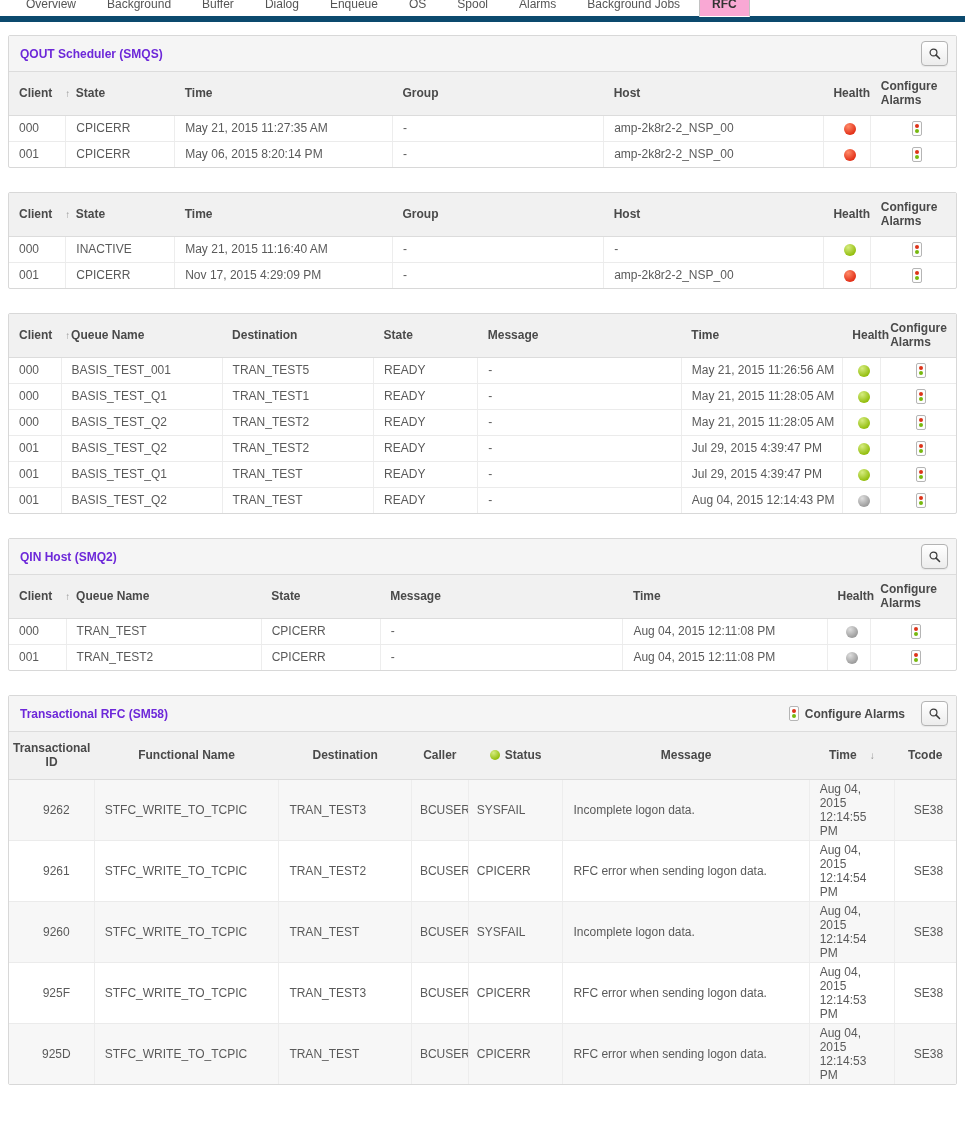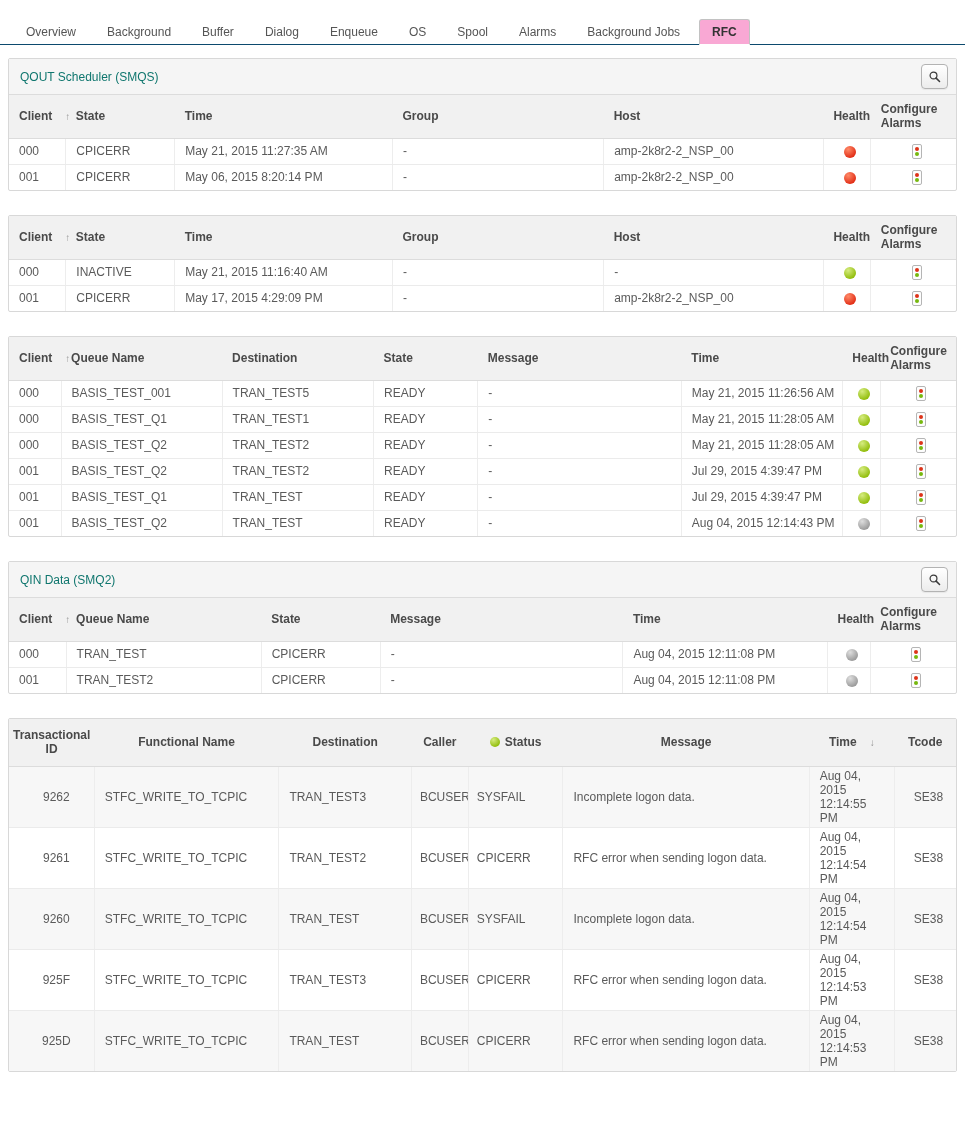--- a/index.html
+++ b/index.html
@@ -1,26 +1,26 @@
 <!DOCTYPE html>
 <html><head>
 <meta charset="utf-8">
 <style>
   *{box-sizing:border-box;margin:0;padding:0}
   html,body{background:#fff}
   body{width:965px;height:1144px;overflow:hidden;font-family:"Liberation Sans",sans-serif;font-size:12px;color:#5a5a5a}
   
-  .tabbar{display:flex;align-items:flex-end;gap:7px;padding:2px 0 0 14px;border-bottom:1px solid #0c4a6e;height:45px}
+  .tabbar{display:flex;align-items:flex-end;gap:7px;padding:2px 0 0 14px;border-bottom:6px solid #0c4a6e;height:22px}
   .tab{padding:5px 12px 5px;color:#555;cursor:pointer;white-space:nowrap}
   .tab.active{background:#f9a8d4;border:1px solid #c2c2c2;border-bottom:1px solid #fff;margin-bottom:-1px;border-radius:3px 3px 0 0;font-weight:bold;color:#333}
   
   .content{padding:13px 8px 0}
   .panel{border:1px solid #d8d8d8;border-radius:2px;margin-bottom:24px;background:#fff}
   .panel-head{display:flex;align-items:center;height:36px;background:#f5f5f5;border-bottom:1px solid #dcdcdc;padding:0 5px 0 11px}
-  .panel-title{font-weight:normal;color:#0f766e}
+  .panel-title{font-weight:bold;color:#6d28d9}
   .head-right{margin-left:auto;display:flex;align-items:center;gap:16px}
   .cfg-action{display:inline-flex;align-items:center;gap:6px;font-weight:bold;color:#4a4a4a;cursor:pointer}
   .search-btn{width:27px;height:25px;border:1px solid #b3b3b3;border-radius:4px;background:linear-gradient(#fff,#ececec);cursor:pointer;display:inline-flex;align-items:center;justify-content:center;padding:0;margin-right:3px;box-shadow:0 1px 1px rgba(0,0,0,.06)}
   .search-btn svg{width:14px;height:14px}
   
   table.grid{width:100%;border-collapse:collapse;table-layout:fixed}
   .grid thead th{background:#f1f1f1;border-bottom:1px solid #dcdcdc;font-weight:bold;color:#4a4a4a;text-align:left;height:43px;padding:4px 4px 4px 10px;vertical-align:middle;font-size:12px}
   .grid tbody td{border-bottom:1px solid #ebebeb;height:26px;padding:2px 4px 2px 10px;vertical-align:middle;overflow:hidden;white-space:nowrap}
   .grid tbody td + td{border-left:1px solid #ededed}
   .grid tbody tr:last-child td{border-bottom:none}
@@ -163,21 +163,21 @@
             <td class="c-state">INACTIVE</td>
             <td class="c-time">May 21, 2015 11:16:40 AM</td>
             <td class="c-group">-</td>
             <td class="c-host">-</td>
             <td class="c-health"><span class="dot dot-green"></span></td>
             <td class="c-alarms"><span class="traffic"></span></td>
           </tr>
           <tr>
             <td class="c-client">001</td>
             <td class="c-state">CPICERR</td>
-            <td class="c-time">May 17, 2015 4:29:09 PM</td>
+            <td class="c-time">Nov 17, 2015 4:29:09 PM</td>
             <td class="c-group">-</td>
             <td class="c-host">amp-2k8r2-2_NSP_00</td>
             <td class="c-health"><span class="dot dot-red"></span></td>
             <td class="c-alarms"><span class="traffic"></span></td>
           </tr>
         </tbody>
       </table>
   </section>
 
   <section class="panel" data-panel="smq1">
@@ -254,21 +254,21 @@
             <td class="c-time">Aug 04, 2015 12:14:43 PM</td>
             <td class="c-health"><span class="dot dot-gray"></span></td>
             <td class="c-alarms"><span class="traffic"></span></td>
           </tr>
         </tbody>
       </table>
   </section>
 
   <section class="panel" data-panel="smq2">
     <div class="panel-head">
-      <span class="panel-title">QIN Data (SMQ2)</span>
+      <span class="panel-title">QIN Host (SMQ2)</span>
       <span class="head-right">
         <button class="search-btn">
           <svg viewBox="0 0 16 16">
               <circle cx="6.3" cy="6.3" r="3.9" fill="none" stroke="#3a3a3a" stroke-width="1.4"></circle>
               <line x1="9.3" y1="9.3" x2="13.2" y2="13.2" stroke="#3a3a3a" stroke-width="1.7" stroke-linecap="round"></line>
             </svg>
         </button>
       </span>
     </div>
     <table class="grid">
@@ -300,20 +300,35 @@
             <td class="c-message">-</td>
             <td class="c-time">Aug 04, 2015 12:11:08 PM</td>
             <td class="c-health"><span class="dot dot-gray"></span></td>
             <td class="c-alarms"><span class="traffic"></span></td>
           </tr>
         </tbody>
       </table>
   </section>
 
   <section class="panel" data-panel="sm58">
+    <div class="panel-head">
+      <span class="panel-title">Transactional RFC (SM58)</span>
+      <span class="head-right">
+        <span class="cfg-action">
+          <span class="traffic"></span>
+          <span>Configure Alarms</span>
+        </span>
+        <button class="search-btn">
+          <svg viewBox="0 0 16 16">
+              <circle cx="6.3" cy="6.3" r="3.9" fill="none" stroke="#3a3a3a" stroke-width="1.4"></circle>
+              <line x1="9.3" y1="9.3" x2="13.2" y2="13.2" stroke="#3a3a3a" stroke-width="1.7" stroke-linecap="round"></line>
+            </svg>
+        </button>
+      </span>
+    </div>
     <table class="grid">
         <thead>
           <tr>
             <th class="c-tid"><span>Transactional ID</span></th>
             <th class="c-func"><span>Functional Name</span></th>
             <th class="c-dest"><span>Destination</span></th>
             <th class="c-caller"><span>Caller</span></th>
             <th class="c-status"><span class="hdot"></span><span>Status</span></th>
             <th class="c-message"><span>Message</span></th>
             <th class="c-time"><span>Time</span><span class="sort">↓</span></th>

